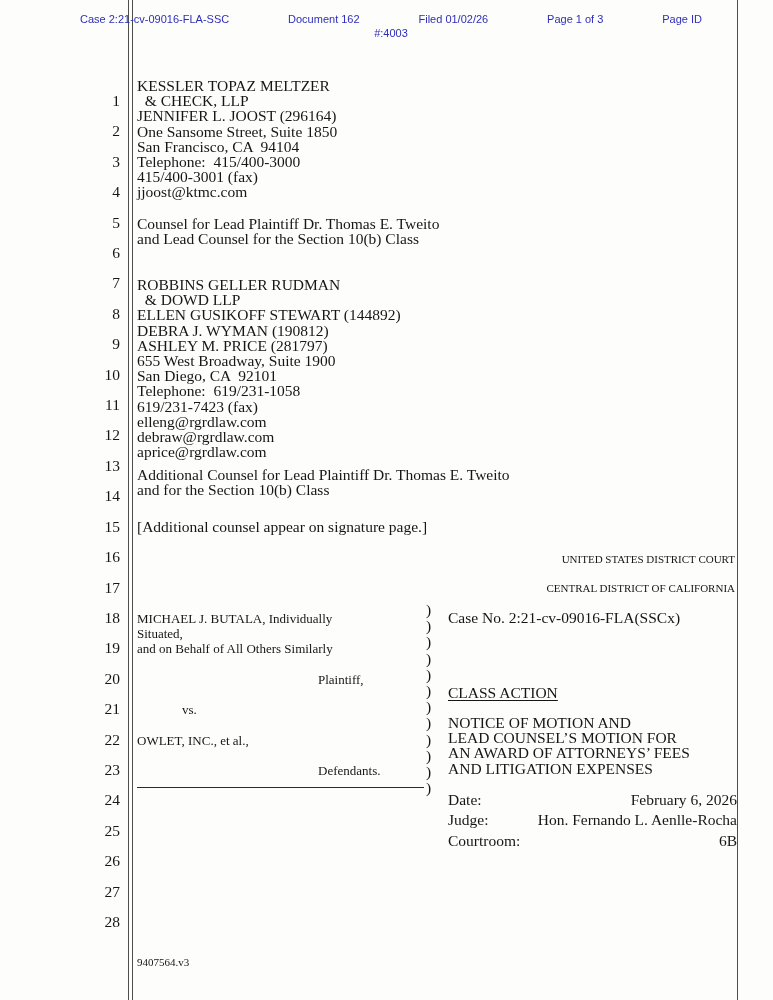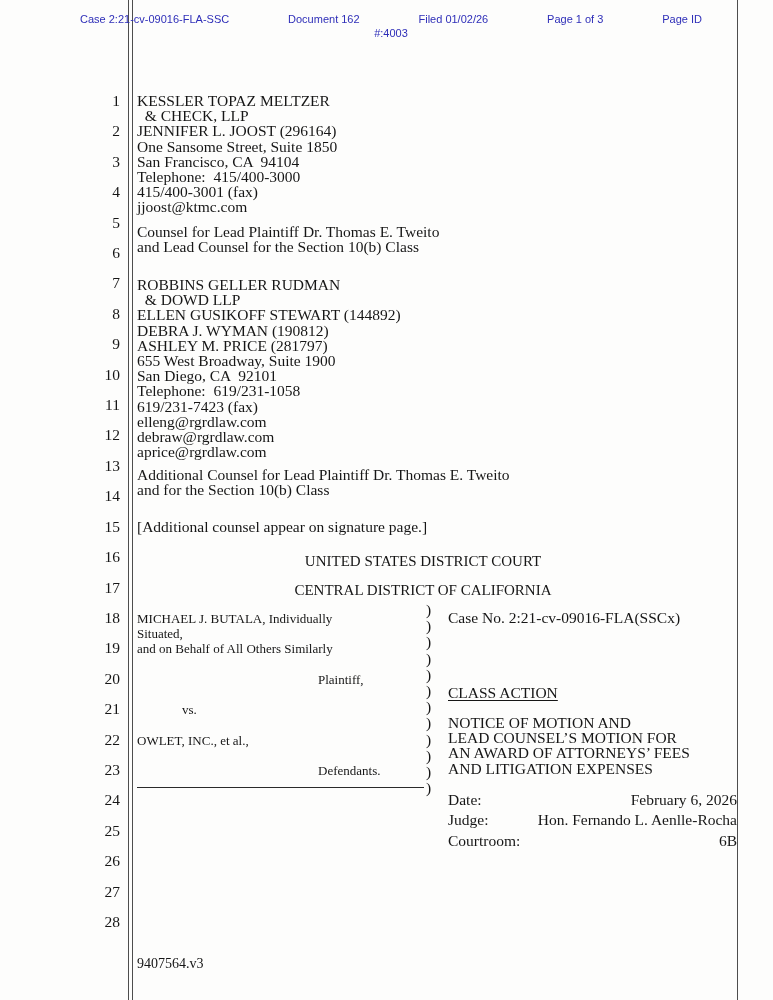--- a/index.html
+++ b/index.html
@@ -44,29 +44,29 @@
     text-align: right; font-size: 15.5px; z-index: 1;
   }
   .ln { height: 30.42px; line-height: 17px; }
 
   
   .blk {
     position: absolute; left: 137px;
     font-size: 15.5px; line-height: 15.2px;
     white-space: pre; z-index: 1;
   }
-  .attorney-1 { top: 93px; }
-  .counsel-1  { top: 224px; }
+  .attorney-1 { top: 78px; }
+  .counsel-1  { top: 216px; }
   .attorney-2 { top: 277px; }
   .counsel-2  { top: 467px; }
   .sig-note   { top: 519px; }
 
   .court-line {
-    position: absolute; left: 124px; width: 598px;
-    text-align: center; font-size: 15px; z-index: 1;
+    position: absolute; left: 137px; width: 598px;
+    text-align: right; font-size: 11px; z-index: 1;
   }
   .court-title    { top: 553px; }
   .court-subtitle { top: 582px; }
 
   
   .cap-left {
     position: absolute; left: 137px; top: 611px; width: 290px;
     font-size: 13px; line-height: 15.2px; z-index: 1;
   }
   .cap-gap { margin-top: 15.2px; }
@@ -92,21 +92,21 @@
   .consolidated { top: 640px; }
   .class-action { top: 685px; text-decoration: underline; text-underline-offset: 2px; }
   .notice       { top: 715px; }
   .schedule     { top: 791px; width: 289px; }
   .sched-row { display: flex; height: 20.3px; line-height: 18px; justify-content: space-between; }
   .sched-row:nth-child(-n+2) .sched-label { width: 75px; flex: none; }
   .sched-row:nth-child(n+3)  .sched-label { margin-right: 6px; }
 
   .doc-footer {
     position: absolute; left: 137px; top: 956px;
-    font-size: 14px; z-index: 1;
+    font-size: 11px; z-index: 1;
   }
 </style>
 </head>
 <body>
 
 <div class="page">
 
   <div class="pacer-header">
     <div class="pacer-line1"><span class="pacer-seg">Case 2:21-cv-09016-FLA-SSC</span><span class="pacer-seg">Document 162</span><span class="pacer-seg">Filed 01/02/26</span><span class="pacer-seg">Page 1 of 3</span><span class="pacer-seg">Page ID</span></div>
     <div class="pacer-line2">#:4003</div>

